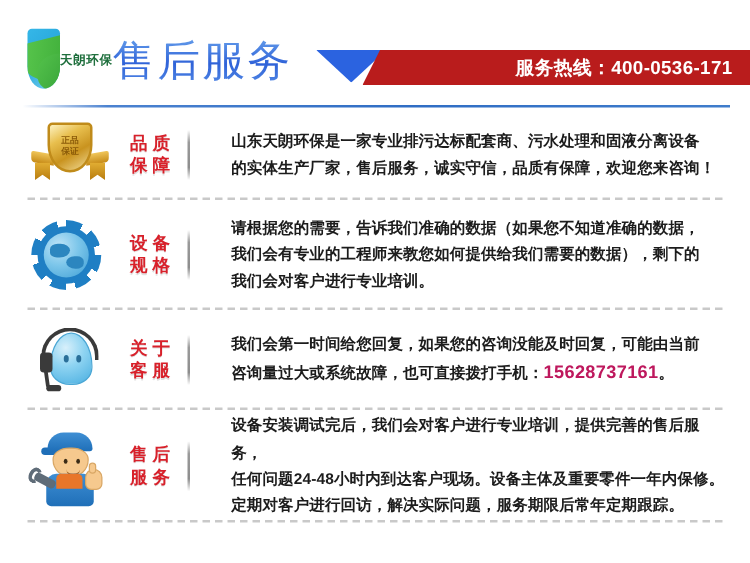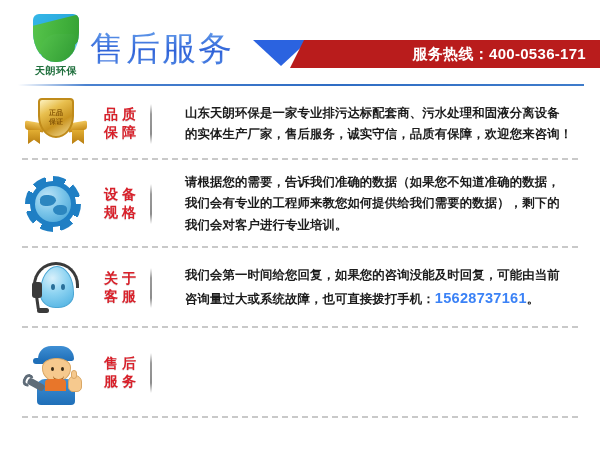--- a/index.html
+++ b/index.html
@@ -14,21 +14,21 @@
   
   .header{
     position:relative;
     height:88px;
     width:600px;
   }
   .logo-block{
     position:absolute;
     left:22px; top:14px;
     width:68px; height:66px;
-    display:flex;flex-direction:column;align-items:center;justify-content:flex-start;
+    display:flex;flex-direction:row;align-items:center;justify-content:flex-start;
   }
   .logo-shield{
     position:relative;
     width:46px;height:48px;
     background:linear-gradient(135deg,#35b7e8 0%,#2aa9dd 45%,#7fd3ef 100%);
     border-radius:6px 6px 22px 22px / 6px 6px 30px 30px;
     overflow:hidden;
   }
   .logo-shield:before{
     content:"";
@@ -143,21 +143,21 @@
     flex:1;
     font-size:12.4px;
     line-height:1.72;
     color:#1c1c1c;
     font-weight:bold;
     letter-spacing:0.1px;
     margin-left:23px;
   }
   .text-cell p{margin:0;}
   .tel{
-    color:#3b82f6;
+    color:#be185d;
     font-size:14.5px;
     font-weight:bold;
     letter-spacing:0.3px;
   }
   .divider{
     position:absolute;
     left:22px;
     width:556px;
     height:0;
     border-top:2px dashed #c9c9c9;
@@ -446,16 +446,21 @@
           <div class="w-thumb"></div>
           <div class="w-wrench"></div>
         </div>
       </div>
     </div>
     <div class="label-cell">
       <span>售 后</span>
       <span>服 务</span>
     </div>
     <div class="sep"></div>
+    <div class="text-cell">
+      <p>设备安装调试完后，我们会对客户进行专业培训，提供完善的售后服务，</p>
+      <p>任何问题24-48小时内到达客户现场。设备主体及重要零件一年内保修。</p>
+      <p>定期对客户进行回访，解决实际问题，服务期限后常年定期跟踪。</p>
+    </div>
     <div class="divider" style="top:88px"></div>
   </div>
 
 </div>
 
 </body></html>

